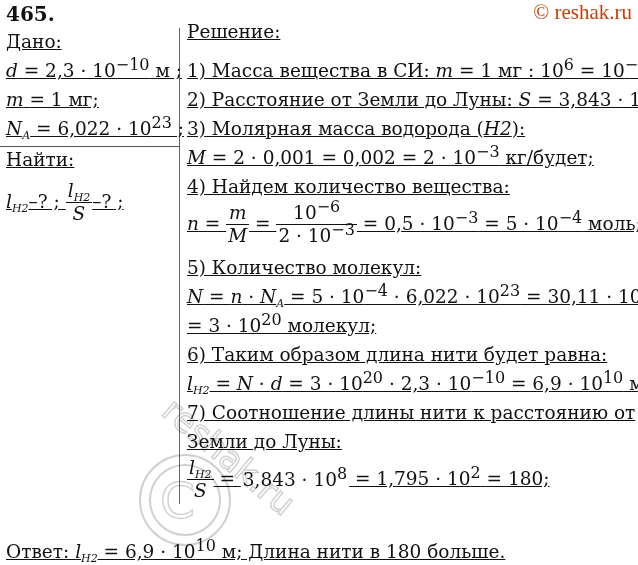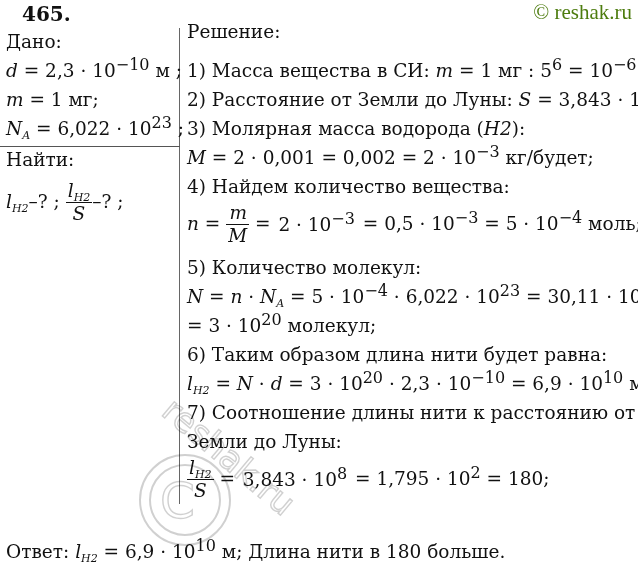--- a/index.html
+++ b/index.html
@@ -1,30 +1,30 @@
 <!DOCTYPE html>
 <html><head>
 <meta charset="utf-8">
 <style>
   html, body { margin:0; padding:0; background:#fff; }
   body { width:638px; height:565px; position:relative; overflow:hidden;
          font-family:"DejaVu Serif", serif; color:#111; }
-  .num { position:absolute; left:6px; top:2px; font-size:20px; font-weight:bold;margin-left:16px; }
-  .site { position:absolute; right:6px; top:0px; font-family:"Liberation Serif", serif; font-size:21px; color:#4d7c0f; }
+  .num { position:absolute; left:6px; top:2px; font-size:20px; font-weight:bold; }
+  .site { position:absolute; right:6px; top:0px; font-family:"Liberation Serif", serif; font-size:21px; color:#c2410c; }
   .vline { position:absolute; left:179px; top:28px; width:1px; height:476px; background:#666; }
   .hline { position:absolute; left:0; top:146px; width:180px; height:1px; background:#555; }
-  .line { position:absolute; font-size:18.5px; white-space:nowrap; line-height:24px; }
+  .line { position:absolute; font-size:18.5px; white-space:nowrap; line-height:24px;text-decoration:underline; }
   .given .line { left:6px; }
   .sol .line { left:187px; }
   i { font-style:italic; }
   sup { font-size:16px; vertical-align:7px; line-height:0; }
   sub { font-size:11px; vertical-align:-4px; line-height:0; font-style:italic; }
   .frac { display:inline-block; vertical-align:middle; text-align:center; line-height:22px; }
   .frac > span { display:block; padding:0 2px; }
-  .frac > .top { border-bottom:1.3px solid #111;text-align:right; }
+  .frac > .top { border-bottom:1.3px solid #111; }
   .wm { position:absolute; left:105px; top:400px; width:200px; height:150px; opacity:0.18; }
 </style>
 </head>
 <body>
 
 <div class="num">465.</div>
 <div class="site">© reshak.ru</div>
 <div class="vline"></div>
 <div class="hline"></div>
 
@@ -39,26 +39,26 @@
   <div class="line" style="top:30px">Дано:</div>
   <div class="line" style="top:59px"><i>d</i> <span>= 2,3 · 10</span><sup>−10</sup><span> м ;</span></div>
   <div class="line" style="top:88px"><i>m</i> <span>= 1 мг;</span></div>
   <div class="line" style="top:117px"><i>N</i><sub>A</sub> <span>= 6,022 · 10</span><sup>23</sup><span> ;</span></div>
   <div class="line" style="top:148px">Найти:</div>
   <div class="line" style="top:180px"><i>l</i><sub>H2</sub><span>–? ;</span> <span class="frac"><span class="top"><i>l</i><sub>H2</sub></span><span><i>S</i></span></span><span>–? ;</span></div>
 </div>
 
 <div class="sol">
   <div class="line" style="top:20px">Решение:</div>
-  <div class="line" style="top:59px"><span>1) Масса вещества в СИ: </span><i>m</i> <span>= 1 мг : 5</span><sup>6</sup><span> = 10</span><sup>−6</sup><span> кг;</span></div>
+  <div class="line" style="top:59px"><span>1) Масса вещества в СИ: </span><i>m</i> <span>= 1 мг : 10</span><sup>6</sup><span> = 10</span><sup>−6</sup><span> кг;</span></div>
   <div class="line" style="top:88px"><span>2) Расстояние от Земли до Луны: </span><i>S</i> <span>= 3,843 · 10</span></div>
   <div class="line" style="top:117px"><span>3) Молярная масса водорода (</span><i>H2</i><span>):</span></div>
   <div class="line" style="top:146px"><i>M</i><span> = 2 · 0,001 = 0,002 = 2 · 10</span><sup>−3</sup><span> кг/будет;</span></div>
   <div class="line" style="top:175px">4) Найдем количество вещества:</div>
-  <div class="line" style="top:202px"><i>n</i> = <span class="frac"><span class="top"><i>m</i></span><span><i>M</i></span></span> = <span class="frac"><span><span>2 · 10</span><sup>−3</sup></span></span><span> = 0,5 · 10</span><sup>−3</sup><span> = 5 · 10</span><sup>−4</sup><span> моль;</span></div>
+  <div class="line" style="top:202px"><i>n</i> = <span class="frac"><span class="top"><i>m</i></span><span><i>M</i></span></span> = <span class="frac"><span class="top"><span>10</span><sup>−6</sup></span><span><span>2 · 10</span><sup>−3</sup></span></span><span> = 0,5 · 10</span><sup>−3</sup><span> = 5 · 10</span><sup>−4</sup><span> моль;</span></div>
   <div class="line" style="top:256px">5) Количество молекул:</div>
   <div class="line" style="top:285px"><i>N</i> = <i>n</i> · <i>N</i><sub>A</sub><span> = 5 · 10</span><sup>−4</sup><span> · 6,022 · 10</span><sup>23</sup><span> = 30,11 · 10</span><sup>19</sup></div>
   <div class="line" style="top:314px"><span>= 3 · 10</span><sup>20</sup><span> молекул;</span></div>
   <div class="line" style="top:343px">6) Таким образом длина нити будет равна:</div>
   <div class="line" style="top:372px"><i>l</i><sub>H2</sub> = <i>N</i> · <i>d</i><span> = 3 · 10</span><sup>20</sup><span> · 2,3 · 10</span><sup>−10</sup><span> = 6,9 · 10</span><sup>10</sup><span> м;</span></div>
   <div class="line" style="top:401px">7) Соотношение длины нити к расстоянию от</div>
   <div class="line" style="top:430px">Земли до Луны:</div>
   <div class="line" style="top:457px"><span class="frac"><span class="top"><i>l</i><sub>H2</sub></span><span><i>S</i></span></span> = <span class="frac"><span><span>3,843 · 10</span><sup>8</sup></span></span><span> = 1,795 · 10</span><sup>2</sup><span> = 180;</span></div>
 </div>
 

